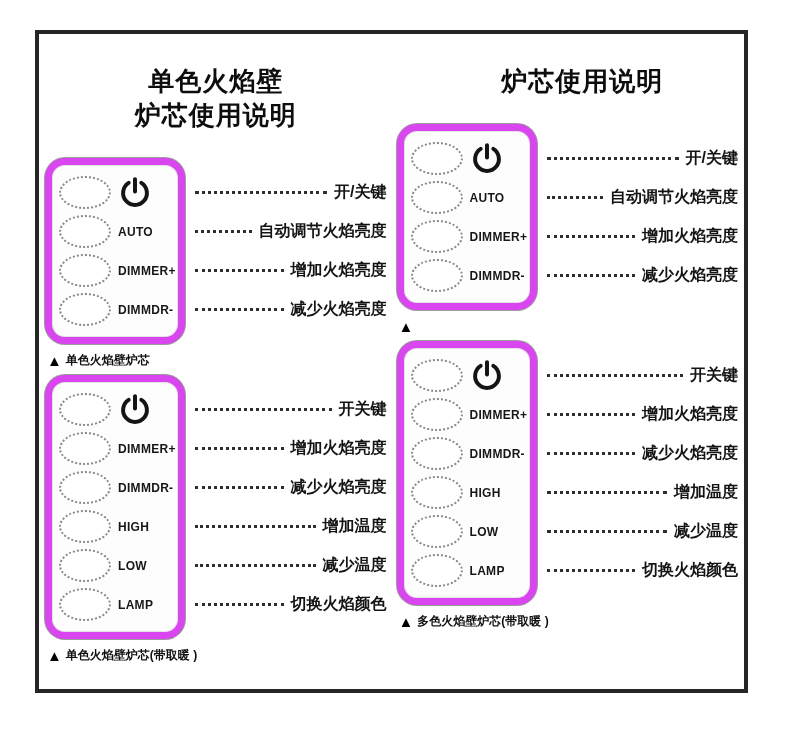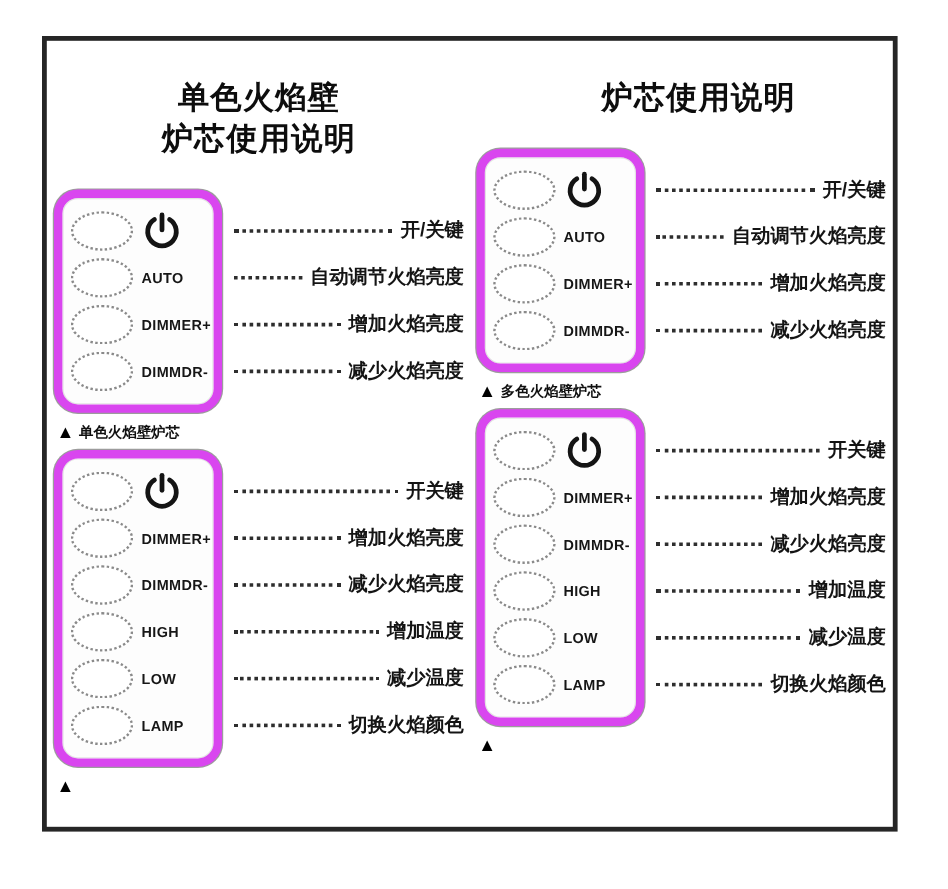--- a/index.html
+++ b/index.html
@@ -160,20 +160,21 @@
           <span class="ltext">减少温度</span>
         </div>
         <div class="lrow">
           <span class="leader"></span>
           <span class="ltext">切换火焰颜色</span>
         </div>
       </div>
     </div>
     <div class="caption">
       <span class="tri">▲</span>
+      <span class="captext">单色火焰壁炉芯(带取暖 )</span>
     </div>
   </div>
 
   <div class="col col-right">
     <div class="title">
       <div>炉芯使用说明</div>
     </div>
 
     <div class="unit">
       <div class="remote">
@@ -213,21 +214,20 @@
           <span class="ltext">增加火焰亮度</span>
         </div>
         <div class="lrow">
           <span class="leader"></span>
           <span class="ltext">减少火焰亮度</span>
         </div>
       </div>
     </div>
     <div class="caption">
       <span class="tri">▲</span>
-      <span class="captext">多色火焰壁炉芯</span>
     </div>
 
     <div class="unit second">
       <div class="remote">
         <div class="prow">
           <span class="pbtn"></span>
           <span class="picon">
             <svg width="34" height="34" viewBox="0 0 24 24">
               <path d="M12 2.2 V11" fill="none" stroke="#141414" stroke-width="2.8" stroke-linecap="round"></path>
               <path d="M7.55 4.88 A8.4 8.4 0 1 0 16.45 4.88" fill="none" stroke="#141414" stroke-width="2.8" stroke-linecap="round"></path>
@@ -277,16 +277,17 @@
           <span class="ltext">减少温度</span>
         </div>
         <div class="lrow">
           <span class="leader"></span>
           <span class="ltext">切换火焰颜色</span>
         </div>
       </div>
     </div>
     <div class="caption">
       <span class="tri">▲</span>
+      <span class="captext">多色火焰壁炉芯(带取暖 )</span>
     </div>
   </div>
 
 </div>
 
 </body></html>

